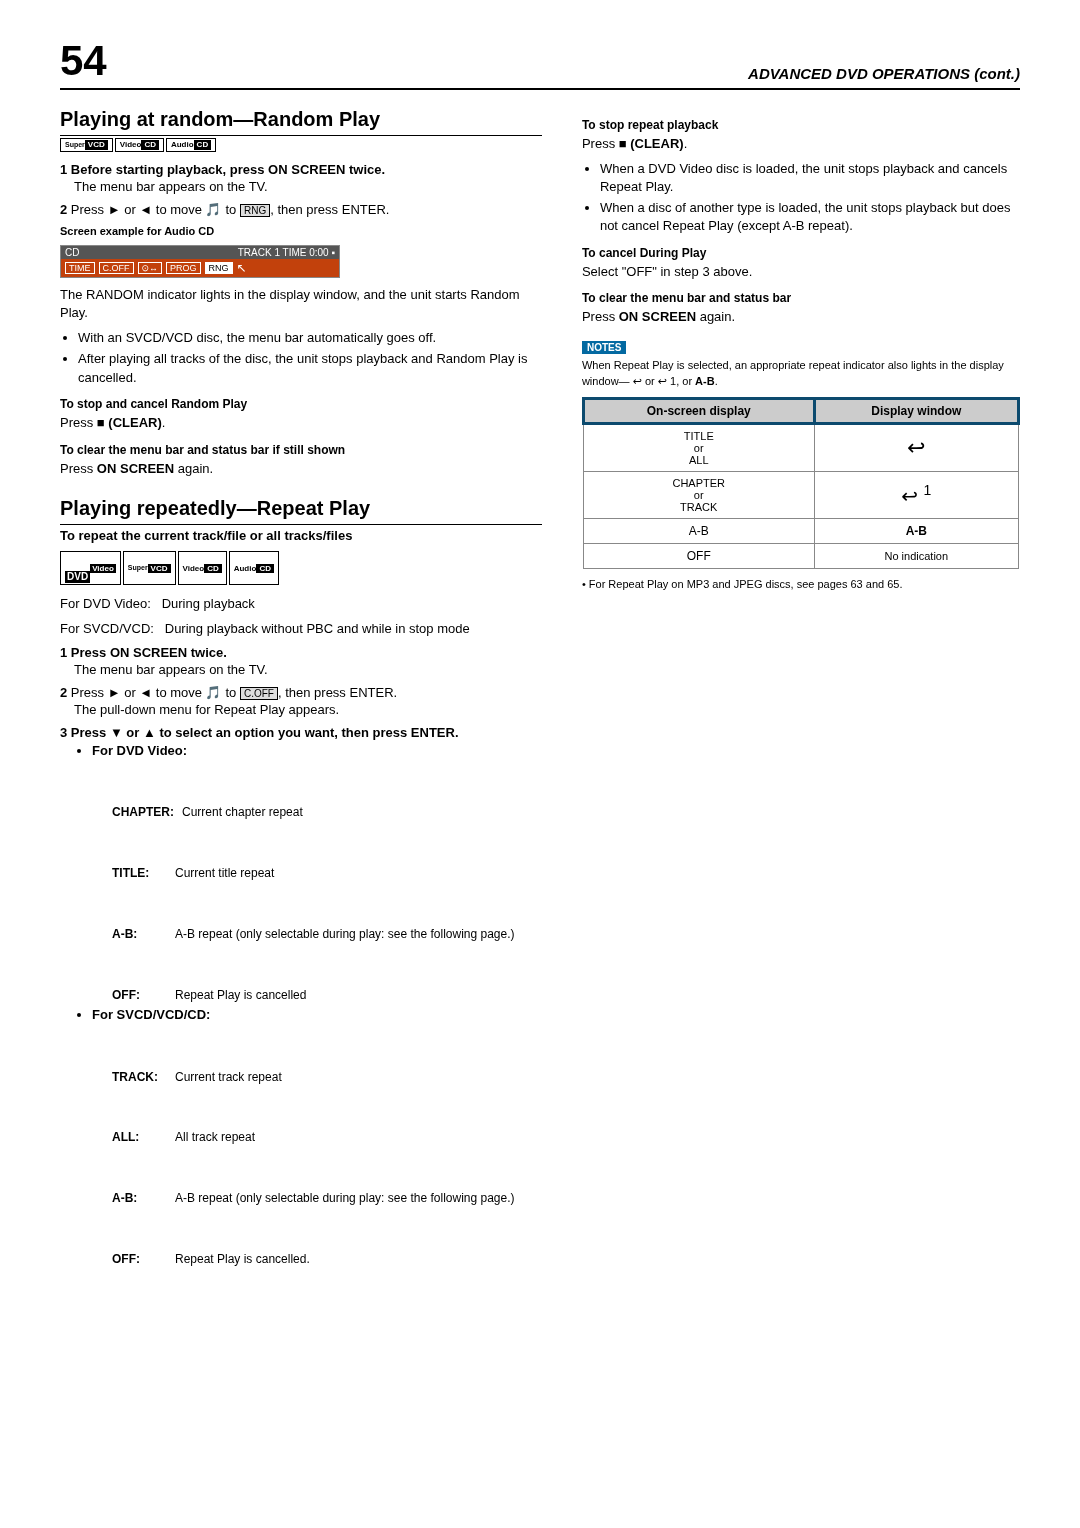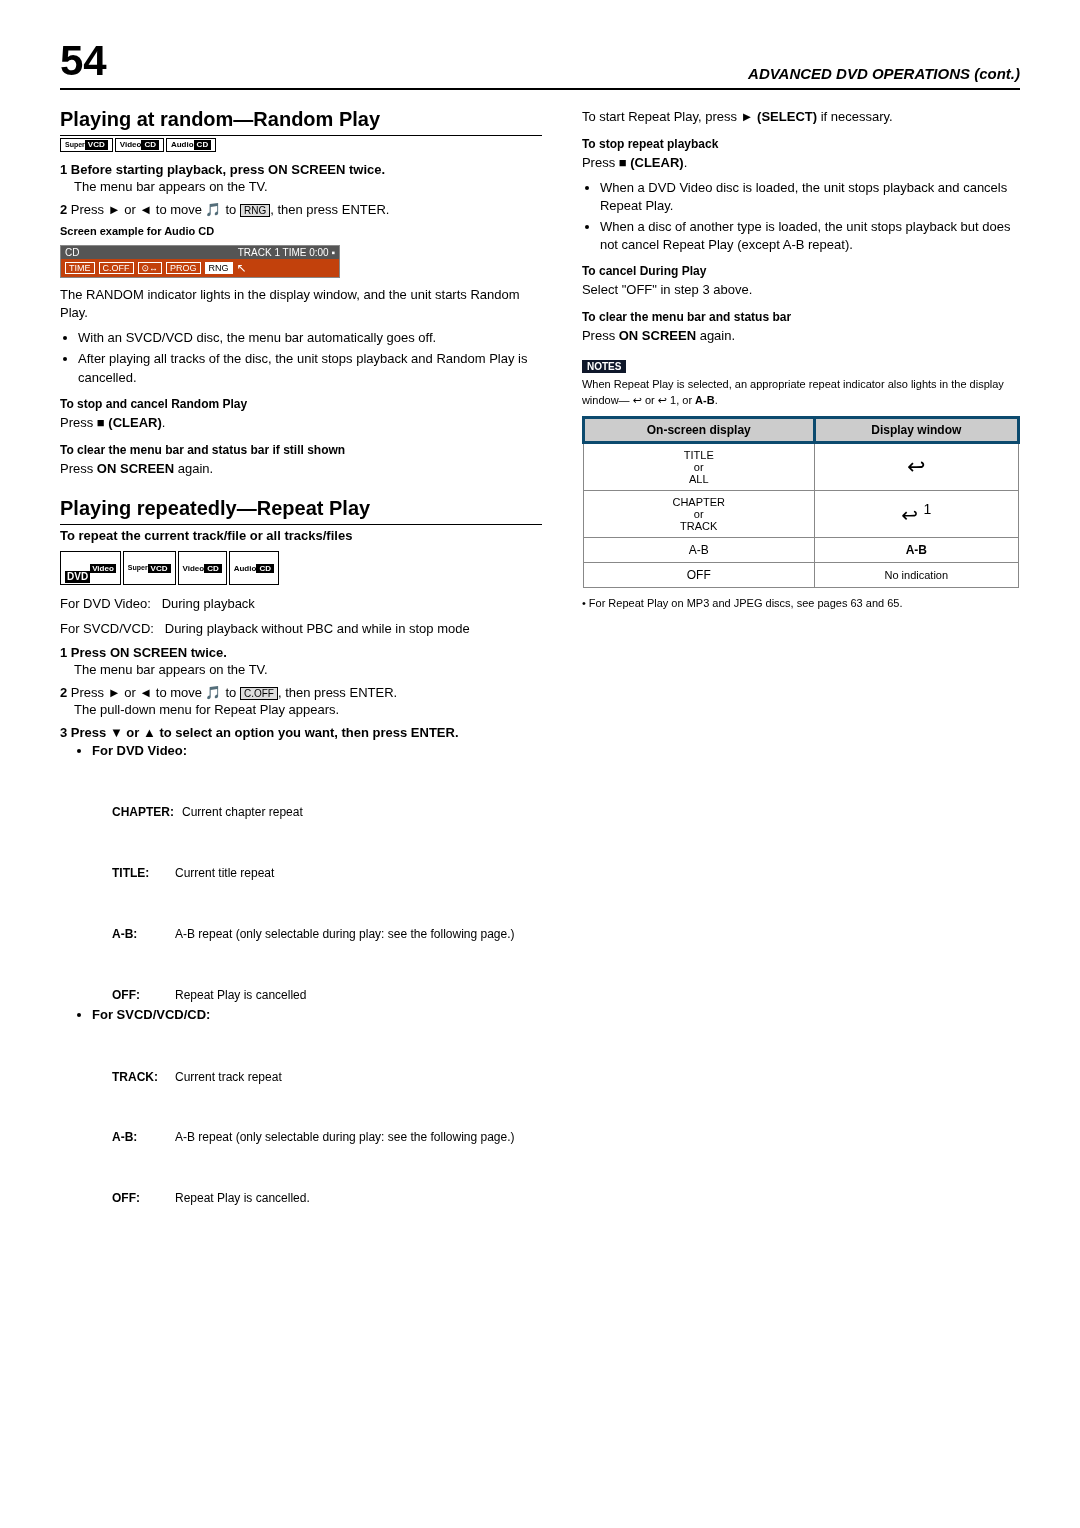--- a/index.html
+++ b/index.html
@@ -121,21 +121,21 @@
     }
 
     .sub-heading {
       font-weight: bold;
       margin-top: 10px;
       margin-bottom: 3px;
       font-size: 12px;
     }
 
     .notes-box {
-      background: #0f172a;
+      background: #0369a1;
       color: #fff;
       font-weight: bold;
       font-size: 10px;
       padding: 1px 5px;
       display: inline-block;
       margin-bottom: 4px;
       margin-top: 8px;
     }
     .notes-content {
       font-size: 11px;
@@ -343,38 +343,41 @@
             </div>
           </li>
           <li>
             <span class="bold">For SVCD/VCD/CD:</span>
             <div class="repeat-options">
               <div class="option-row">
                 <span class="option-key">TRACK:</span>
                 <span>Current track repeat</span>
               </div>
               <div class="option-row">
+                <span class="option-key">ALL:</span>
+                <span>All track repeat</span>
+              </div>
+              <div class="option-row">
                 <span class="option-key">A-B:</span>
                 <span>A-B repeat (only selectable during play: see the following page.)</span>
               </div>
               <div class="option-row">
                 <span class="option-key">OFF:</span>
                 <span>Repeat Play is cancelled.</span>
               </div>
             </div>
           </li>
         </ul>
       </div>
     </div>
 
   </div>
 
   <div class="col-right">
 
-    <p>To start Repeat Play, press ► <span class="bold">(SELECT)</span> if necessary.</p>
 
     <div class="sub-heading">To stop repeat playback</div>
     <p>Press <span class="bold">■ (CLEAR)</span>.</p>
     <ul>
       <li>When a DVD Video disc is loaded, the unit stops playback and cancels Repeat Play.</li>
       <li>When a disc of another type is loaded, the unit stops playback but does not cancel Repeat Play (except A-B repeat).</li>
     </ul>
 
     <div class="sub-heading">To cancel During Play</div>
     <p>Select "OFF" in step 3 above.</p>

